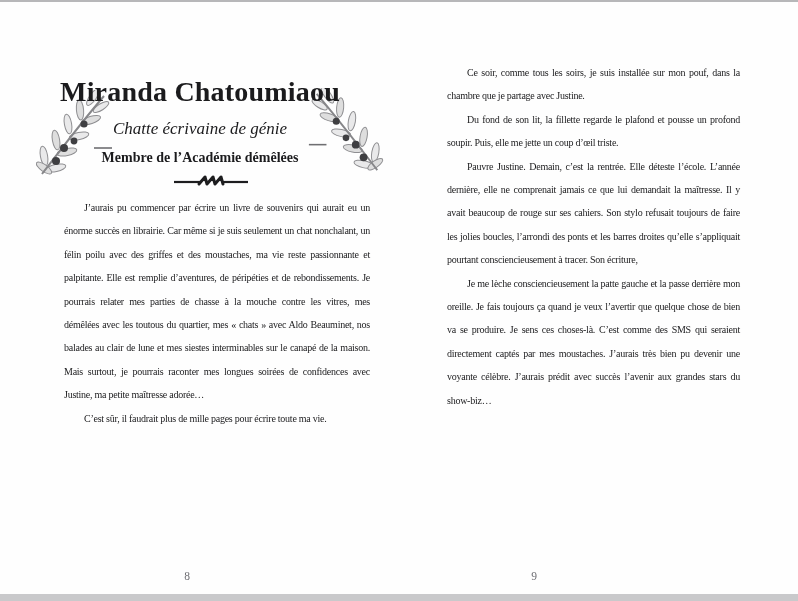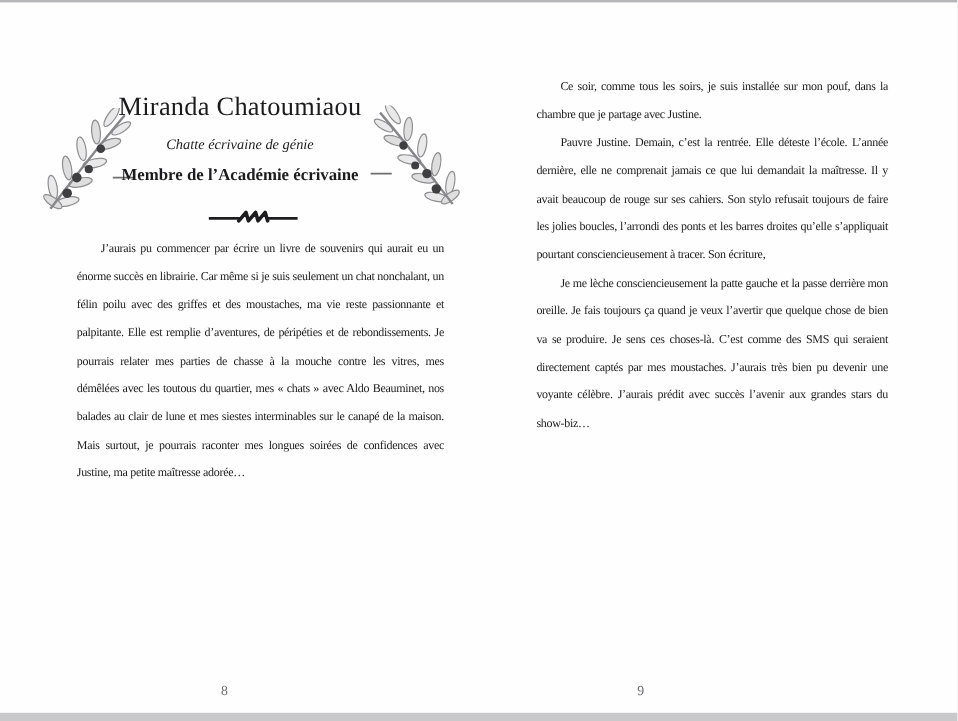--- a/index.html
+++ b/index.html
@@ -20,25 +20,25 @@
     position: absolute; bottom: 0; left: 0; width: 798px; height: 7px;
     background: #c9c9cb;
   }
   .laurel { position: absolute; }
   .laurel.mirrored { transform: scaleX(-1); }
   .header-block {
     position: absolute; left: 50px; top: 78px; width: 300px;
     text-align: center;
   }
   .chapter-title {
-    font-size: 22px; font-weight: normal; line-height: 1;
+    font-size: 28px; font-weight: bold; line-height: 1;
     letter-spacing: 0.2px; margin: 0;
   }
   .chapter-subtitle {
-    font-size: 12px; font-style: italic; line-height: 1;
+    font-size: 17px; font-style: italic; line-height: 1;
     margin: 14px 0 0 0;
   }
   .chapter-affiliation {
     font-size: 14px; font-weight: bold; line-height: 1;
     margin: 14px 0 0 0;
   }
   .divider { position: absolute; left: 173px; top: 174px; }
   .body-col {
     position: absolute;
     text-align: justify;
@@ -109,39 +109,41 @@
         <circle cx="28" cy="58" r="4"></circle>
         <circle cx="38" cy="51" r="3.4"></circle>
         <circle cx="48" cy="34" r="3.6"></circle>
         <circle cx="20" cy="71" r="4"></circle>
       </g>
     </svg>
 
     <div class="header-block">
       <h1 class="chapter-title">Miranda Chatoumiaou</h1>
       <div class="chapter-subtitle">Chatte écrivaine de génie</div>
-      <div class="chapter-affiliation">Membre de l’Académie écrivaine</div>
+      <div class="chapter-affiliation">Membre de l’Académie démêlées</div>
     </div>
 
     <svg class="divider" width="76" height="14" viewBox="0 0 76 14" aria-hidden="true">
       <path d="M1 8 H27" stroke="#1d1d1f" stroke-width="2.2" fill="none"></path>
       <path d="M49 8 H75" stroke="#1d1d1f" stroke-width="2.2" fill="none"></path>
       <path d="M26 10 L32 3 L34 10 L40 3 L42 10 L48 3 L50 10" stroke="#1d1d1f" stroke-width="3" fill="none" stroke-linejoin="round" stroke-linecap="round"></path>
     </svg>
 
     <div class="body-col left">
       <p>J’aurais pu commencer par écrire un livre de souvenirs qui aurait eu un énorme succès en librairie. Car même si je suis seulement un chat nonchalant, un félin poilu avec des griffes et des moustaches, ma vie reste passionnante et palpitante. Elle est remplie d’aventures, de péripéties et de rebondissements. Je pourrais relater mes parties de chasse à la mouche contre les vitres, mes démêlées avec les toutous du quartier, mes « chats » avec Aldo Beauminet, nos balades au clair de lune et mes siestes interminables sur le canapé de la maison. Mais surtout, je pourrais raconter mes longues soirées de confidences avec Justine, ma petite maîtresse adorée…</p>
+      <p>C’est sûr, il faudrait plus de mille pages pour écrire toute ma vie.</p>
     </div>
 
     <div class="folio left">8</div>
   </div>
 
   <div>
     <div class="body-col right">
       <p>Ce soir, comme tous les soirs, je suis installée sur mon pouf, dans la chambre que je partage avec Justine.</p>
+      <p>Du fond de son lit, la fillette regarde le plafond et pousse un profond soupir. Puis, elle me jette un coup d’œil triste.</p>
       <p>Pauvre Justine. Demain, c’est la rentrée. Elle déteste l’école. L’année dernière, elle ne comprenait jamais ce que lui demandait la maîtresse. Il y avait beaucoup de rouge sur ses cahiers. Son stylo refusait toujours de faire les jolies boucles, l’arrondi des ponts et les barres droites qu’elle s’appliquait pourtant consciencieusement à tracer. Son écriture,</p>
       <p>Je me lèche consciencieusement la patte gauche et la passe derrière mon oreille. Je fais toujours ça quand je veux l’avertir que quelque chose de bien va se produire. Je sens ces choses-là. C’est comme des SMS qui seraient directement captés par mes moustaches. J’aurais très bien pu devenir une voyante célèbre. J’aurais prédit avec succès l’avenir aux grandes stars du show-biz…</p>
     </div>
 
     <div class="folio right">9</div>
   </div>
 
   <div class="bottom-bar"></div>
 </div>
 

